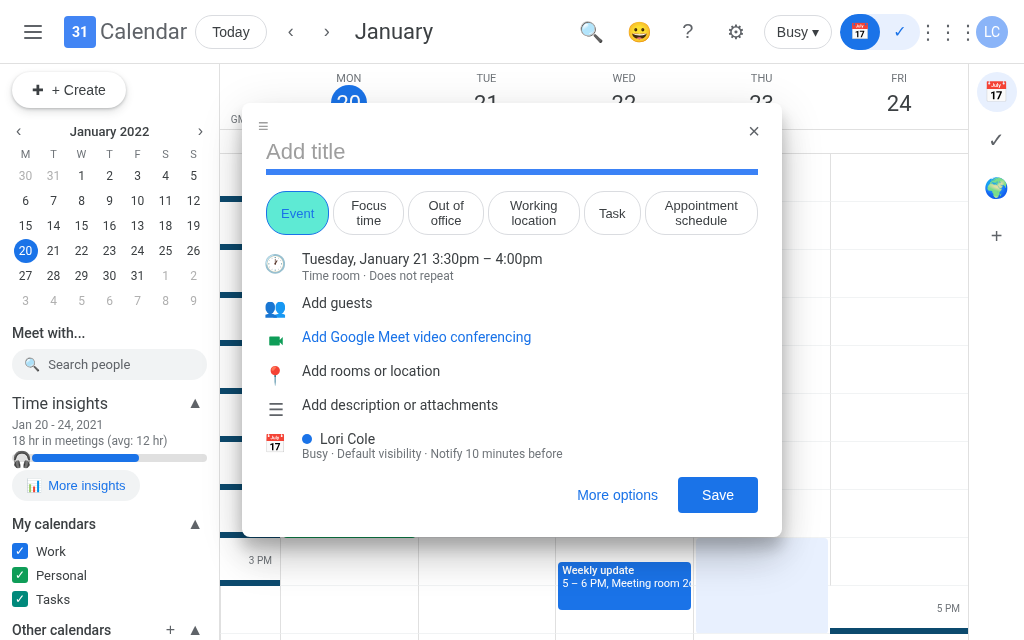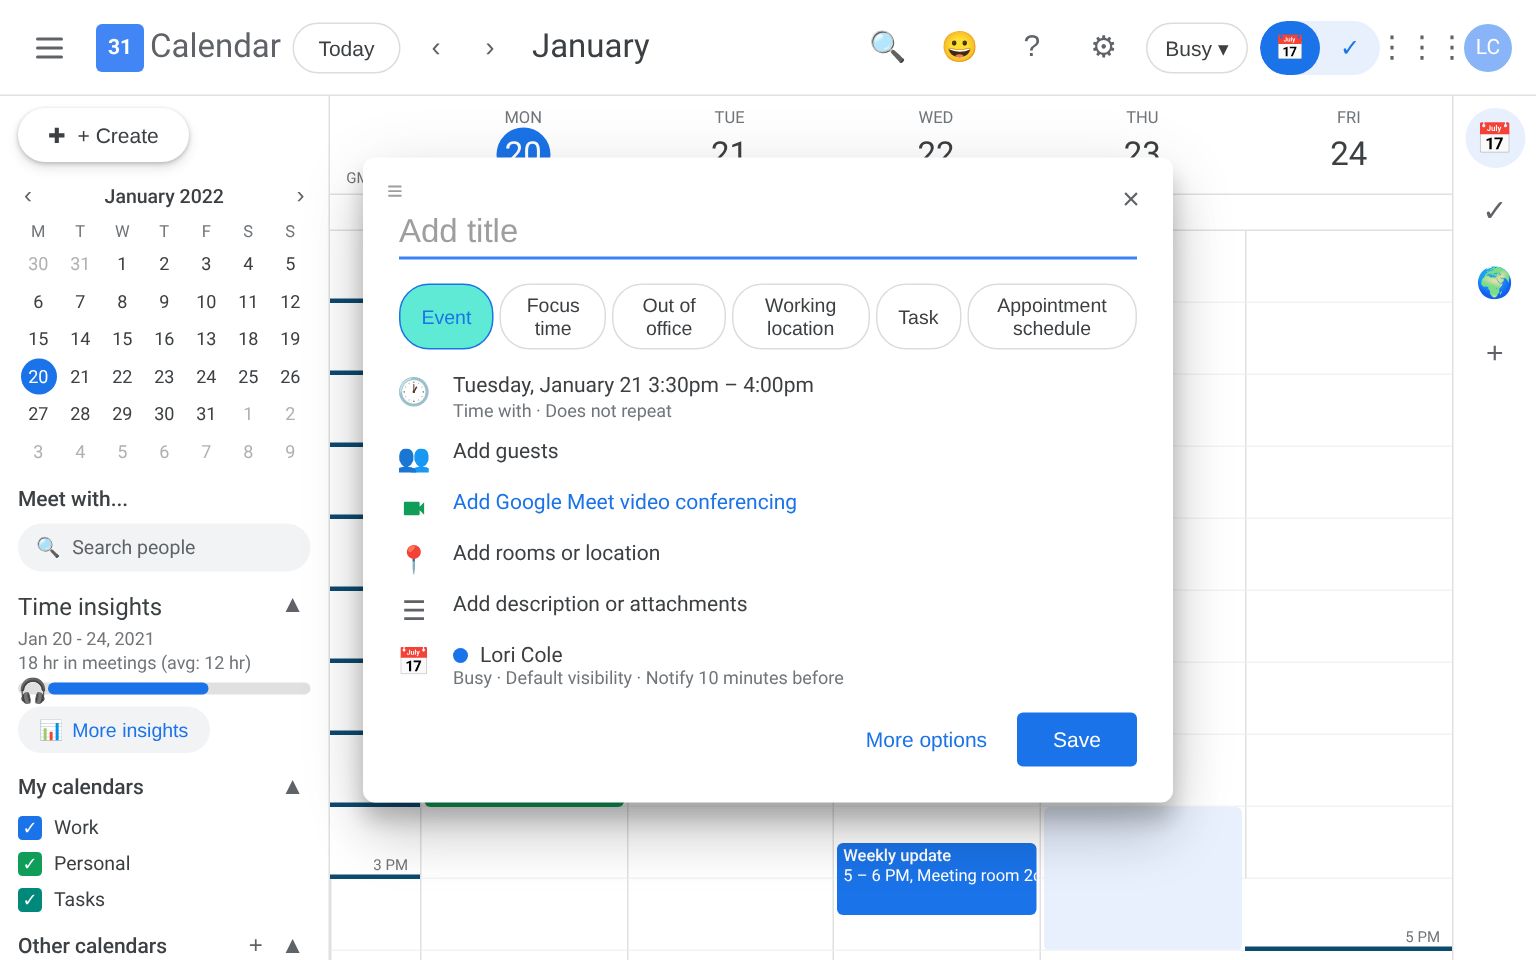--- a/index.html
+++ b/index.html
@@ -86,21 +86,21 @@
 
     
     .banner-row { display: grid; grid-template-columns: 60px repeat(5, 1fr); border-bottom: 1px solid #e0e0e0; min-height: 24px; }
     .banner-gmt { }
     .banner-col { position: relative; }
     .banner-event { background: #1a73e8; color: #fff; font-size: 11px; padding: 2px 6px; border-radius: 3px; white-space: nowrap; overflow: hidden; cursor: pointer; }
 
     
     .time-grid-container { flex: 1; overflow-y: auto; position: relative; }
     .time-grid { display: grid; grid-template-columns: 60px repeat(5, 1fr); }
-    .time-slot { height: 48px; border-bottom: 3px solid #0c4a6e; display: flex; align-items: flex-end; justify-content: flex-end; padding-right: 8px; padding-top: 2px; }
+    .time-slot { height: 48px; border-bottom: 6px solid #0c4a6e; display: flex; align-items: center; justify-content: flex-end; padding-right: 8px; padding-top: 2px; }
     .time-label { font-size: 10px; color: #70757a; white-space: nowrap; }
     .day-slot { height: 48px; border-bottom: 1px solid #f1f3f4; border-left: 1px solid #e0e0e0; position: relative; }
 
     
     .event { position: absolute; border-radius: 4px; padding: 2px 4px; font-size: 11px; cursor: pointer; overflow: hidden; left: 2px; right: 2px; }
     .event-green { background: #0f9d58; color: #fff; }
     .event-blue { background: #1a73e8; color: #fff; }
     .event-teal { background: #00897b; color: #fff; }
     .event-light-blue { background: #e8f0fe; color: #1a73e8; }
 
@@ -112,21 +112,21 @@
     
     .right-sidebar { width: 56px; border-left: 1px solid #e0e0e0; display: flex; flex-direction: column; align-items: center; padding-top: 8px; gap: 8px; }
     .right-icon { width: 40px; height: 40px; border-radius: 50%; border: none; background: transparent; cursor: pointer; display: flex; align-items: center; justify-content: center; font-size: 20px; color: #5f6368; }
     .right-icon.active { background: #e8f0fe; color: #1a73e8; }
 
     
     .modal-overlay { position: fixed; top: 0; left: 0; width: 100%; height: 100%; z-index: 100; display: flex; align-items: center; justify-content: center; }
     .modal { background: #fff; border-radius: 8px; box-shadow: 0 11px 15px rgba(0,0,0,0.2), 0 9px 46px rgba(0,0,0,0.12), 0 24px 38px rgba(0,0,0,0.14); width: 540px; padding: 24px; position: relative; }
     .modal-close { position: absolute; top: 12px; right: 12px; border: none; background: transparent; font-size: 20px; cursor: pointer; color: #5f6368; width: 32px; height: 32px; border-radius: 50%; display: flex; align-items: center; justify-content: center; }
     .modal-drag { position: absolute; top: 12px; left: 16px; color: #9e9e9e; cursor: grab; font-size: 18px; }
-    .modal-title-input { width: 100%; border: none; border-bottom: 2px solid #3b82f6; font-size: 22px; color: #3c4043; padding: 4px 0; margin-bottom: 16px; outline: none; margin-top: 8px; }
+    .modal-title-input { width: 100%; border: none; border-bottom: 6px solid #3b82f6; font-size: 22px; color: #3c4043; padding: 4px 0; margin-bottom: 16px; outline: none; margin-top: 8px; }
     .modal-title-input::placeholder { color: #9e9e9e; }
     .modal-tabs { display: flex; gap: 4px; margin-bottom: 16px; }
     .modal-tab { padding: 6px 14px; border-radius: 20px; border: 1px solid #dadce0; font-size: 13px; cursor: pointer; background: #fff; color: #3c4043; }
     .modal-tab.active { background: #5eead4; border-color: #1a73e8; color: #1a73e8; }
     .modal-row { display: flex; align-items: flex-start; gap: 16px; margin-bottom: 12px; }
     .modal-icon { width: 20px; height: 20px; color: #5f6368; display: flex; align-items: center; justify-content: center; font-size: 18px; flex-shrink: 0; margin-top: 2px; }
     .modal-content { flex: 1; }
     .modal-datetime { font-size: 14px; color: #3c4043; cursor: pointer; }
     .modal-sub { font-size: 12px; color: #70757a; margin-top: 2px; }
     .modal-link { font-size: 14px; color: #1a73e8; cursor: pointer; }
@@ -496,21 +496,21 @@
       <button class="modal-tab">Working location</button>
       <button class="modal-tab">Task</button>
       <button class="modal-tab">Appointment schedule</button>
     </div>
 
     
     <div class="modal-row">
       <div class="modal-icon">🕐</div>
       <div class="modal-content">
         <div class="modal-datetime">Tuesday, January 21  3:30pm – 4:00pm</div>
-        <div class="modal-sub">Time with · Does not repeat</div>
+        <div class="modal-sub">Time room · Does not repeat</div>
       </div>
     </div>
 
     
     <div class="modal-row">
       <div class="modal-icon">👥</div>
       <div class="modal-content">
         <div class="modal-text">Add guests</div>
       </div>
     </div>

